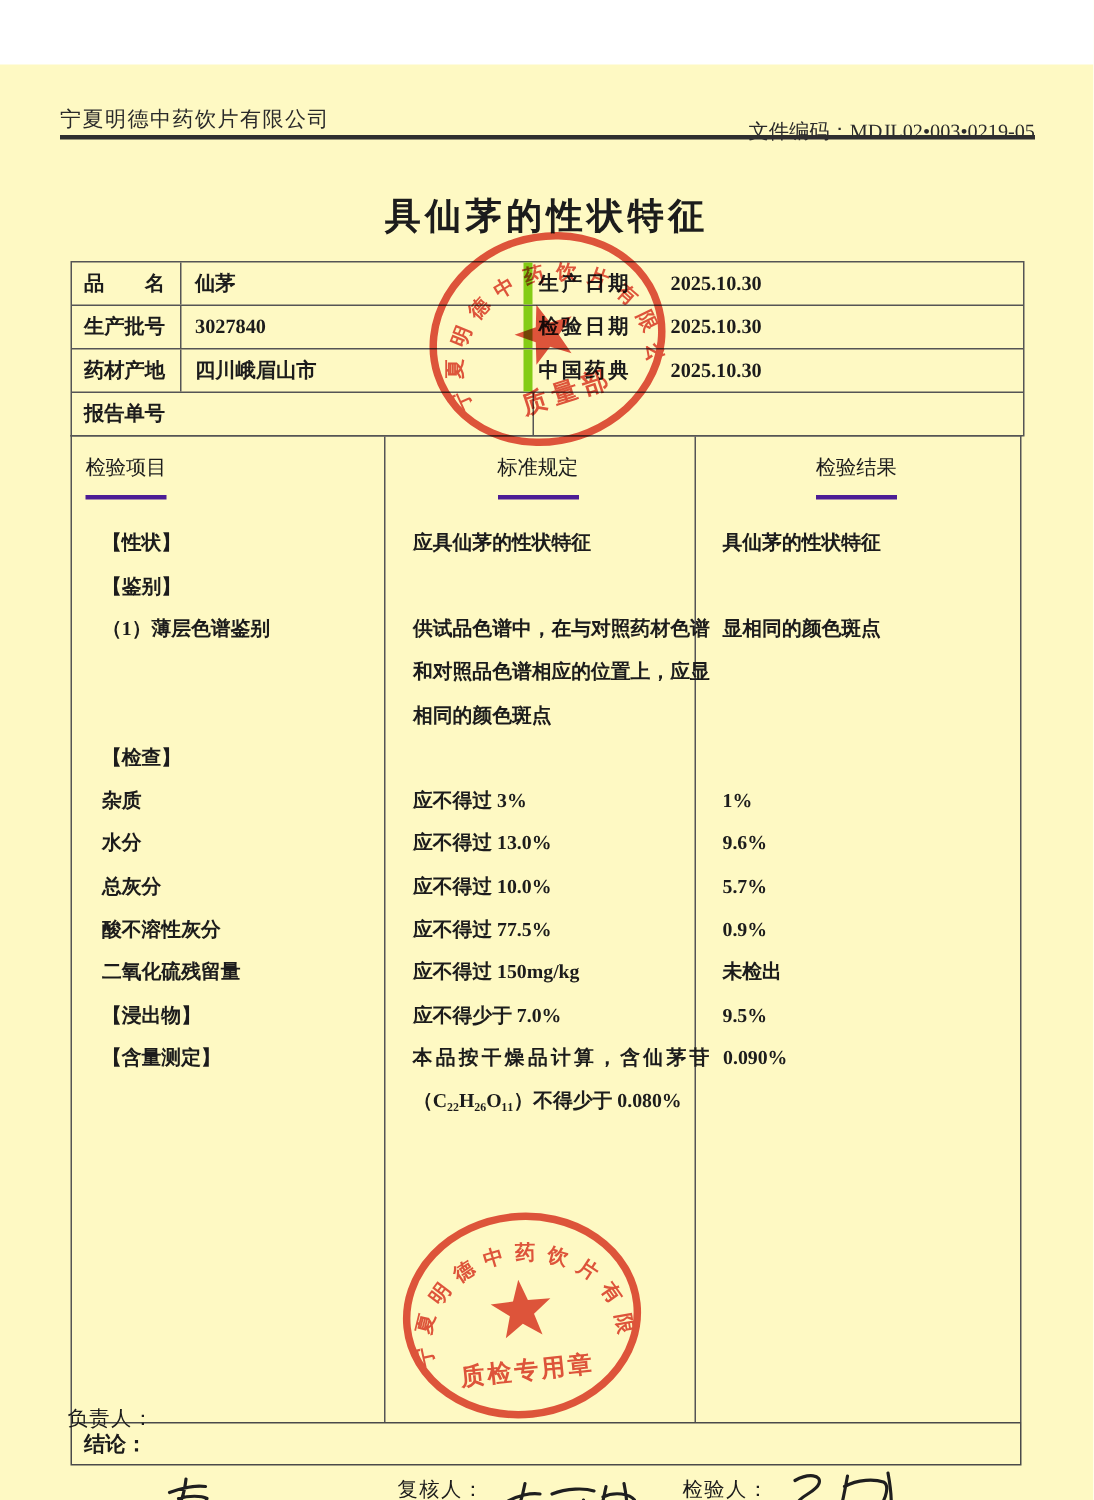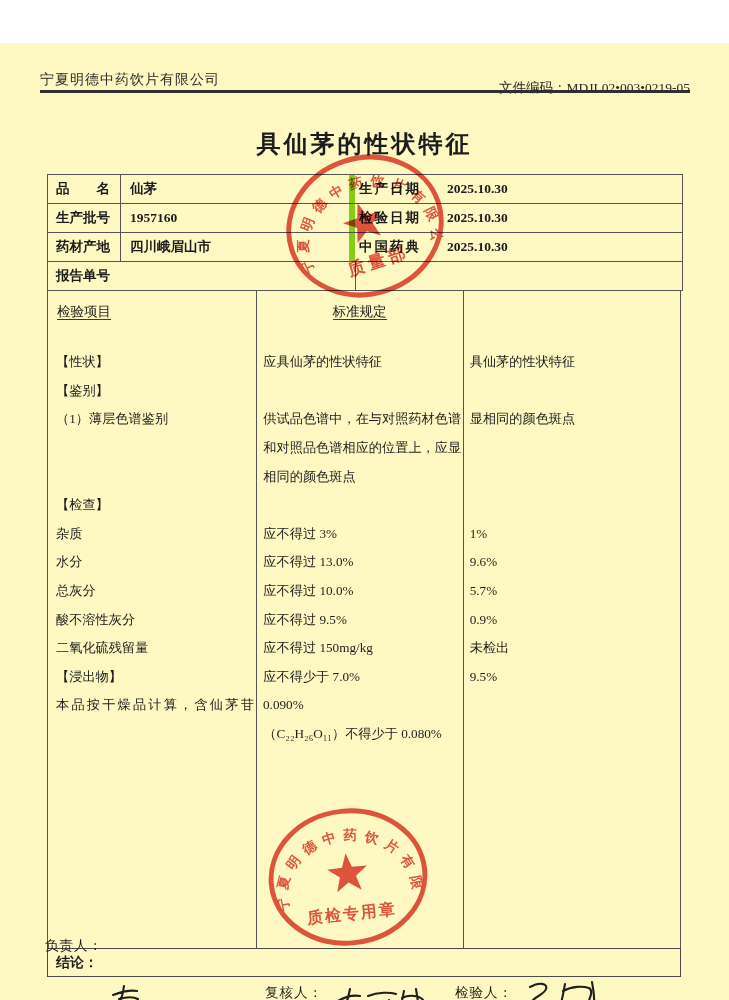--- a/index.html
+++ b/index.html
@@ -25,25 +25,25 @@
   .ic-r .lbl2{display:inline-block;width:88px;letter-spacing:2px;}
   .ic-wide-l{width:308px;border-right:1px solid #555;padding-left:8px;}
   .ic-wide-v{flex:1;padding-left:4px;}
   
   .main-table{position:absolute;left:47px;top:247px;width:634px;height:658px;
     border:1px solid #555;border-bottom:none;box-sizing:border-box;}
   .vline{position:absolute;top:0;bottom:0;width:1px;background:#555;}
   .v1{left:208px;} .v2{left:415px;}
   .mt-header{position:absolute;left:0;top:0;width:100%;height:57px;display:flex;}
   .mth{font-size:13.5px;padding-top:12px;box-sizing:border-box;}
-  .mth span{border-bottom:1px solid #4c1d95;padding-bottom:0;}
+  .mth span{border-bottom:3px solid #4c1d95;padding-bottom:11px;}
   .mth-1{width:208px;padding-left:9px;}
   .mth-2{width:207px;text-align:center;}
   .mth-3{width:219px;text-align:center;}
-  .mt-body{position:absolute;left:0;top:57px;width:100%;}
+  .mt-body{position:absolute;left:12px;top:57px;width:100%;font-weight:bold;}
   .mrow{display:flex;height:28.6px;align-items:center;}
   .mc{font-size:13.2px;box-sizing:border-box;white-space:nowrap;}
   .mc-1{width:208px;padding-left:8px;}
   .mc-2{width:207px;padding-left:8px;}
   .mc-3{width:219px;padding-left:8px;}
   .sp{letter-spacing:2.2px;}
   
   .conclusion{position:absolute;left:47px;top:905px;width:634px;height:29px;
     border:1px solid #4a4a4a;box-sizing:border-box;display:flex;align-items:center;
     padding-left:8px;font-size:14px;}
@@ -71,21 +71,21 @@
     <div class="info-row">
       <div class="ic ic-l1">品　　名</div>
       <div class="ic ic-v1">仙茅</div>
       <div class="ic ic-r">
         <span class="lbl2">生产日期</span>
         <span>2025.10.30</span>
       </div>
     </div>
     <div class="info-row">
       <div class="ic ic-l1">生产批号</div>
-      <div class="ic ic-v1">1957160</div>
+      <div class="ic ic-v1">3027840</div>
       <div class="ic ic-r">
         <span class="lbl2">检验日期</span>
         <span>2025.10.30</span>
       </div>
     </div>
     <div class="info-row">
       <div class="ic ic-l1">药材产地</div>
       <div class="ic ic-v1">四川峨眉山市</div>
       <div class="ic ic-r">
         <span class="lbl2">中国药典</span>
@@ -97,20 +97,21 @@
     </div>
   </div>
 
   <div class="main-table">
     <div class="vline v1"></div>
     <div class="vline v2"></div>
 
     <div class="mt-header">
       <div class="mth mth-1"><span>检验项目</span></div>
       <div class="mth mth-2"><span>标准规定</span></div>
+      <div class="mth mth-3"><span>检验结果</span></div>
     </div>
 
     <div class="mt-body">
       <div class="mrow">
         <div class="mc mc-1">【性状】</div>
         <div class="mc mc-2">应具仙茅的性状特征</div>
         <div class="mc mc-3">具仙茅的性状特征</div>
       </div>
       <div class="mrow">
         <div class="mc mc-1">【鉴别】</div>
@@ -147,34 +148,35 @@
         <div class="mc mc-2">应不得过 13.0%</div>
         <div class="mc mc-3">9.6%</div>
       </div>
       <div class="mrow">
         <div class="mc mc-1">总灰分</div>
         <div class="mc mc-2">应不得过 10.0%</div>
         <div class="mc mc-3">5.7%</div>
       </div>
       <div class="mrow">
         <div class="mc mc-1">酸不溶性灰分</div>
-        <div class="mc mc-2">应不得过 9.5%</div>
+        <div class="mc mc-2">应不得过 77.5%</div>
         <div class="mc mc-3">0.9%</div>
       </div>
       <div class="mrow">
         <div class="mc mc-1">二氧化硫残留量</div>
         <div class="mc mc-2">应不得过 150mg/kg</div>
         <div class="mc mc-3">未检出</div>
       </div>
       <div class="mrow">
         <div class="mc mc-1">【浸出物】</div>
         <div class="mc mc-2">应不得少于 7.0%</div>
         <div class="mc mc-3">9.5%</div>
       </div>
       <div class="mrow">
+        <div class="mc mc-1">【含量测定】</div>
         <div class="mc mc-2 sp">本品按干燥品计算，含仙茅苷</div>
         <div class="mc mc-3">0.090%</div>
       </div>
       <div class="mrow">
         <div class="mc mc-1"></div>
         <div class="mc mc-2">（C₂₂H₂₆O₁₁）不得少于 0.080%</div>
         <div class="mc mc-3"></div>
       </div>
     </div>
   </div>

